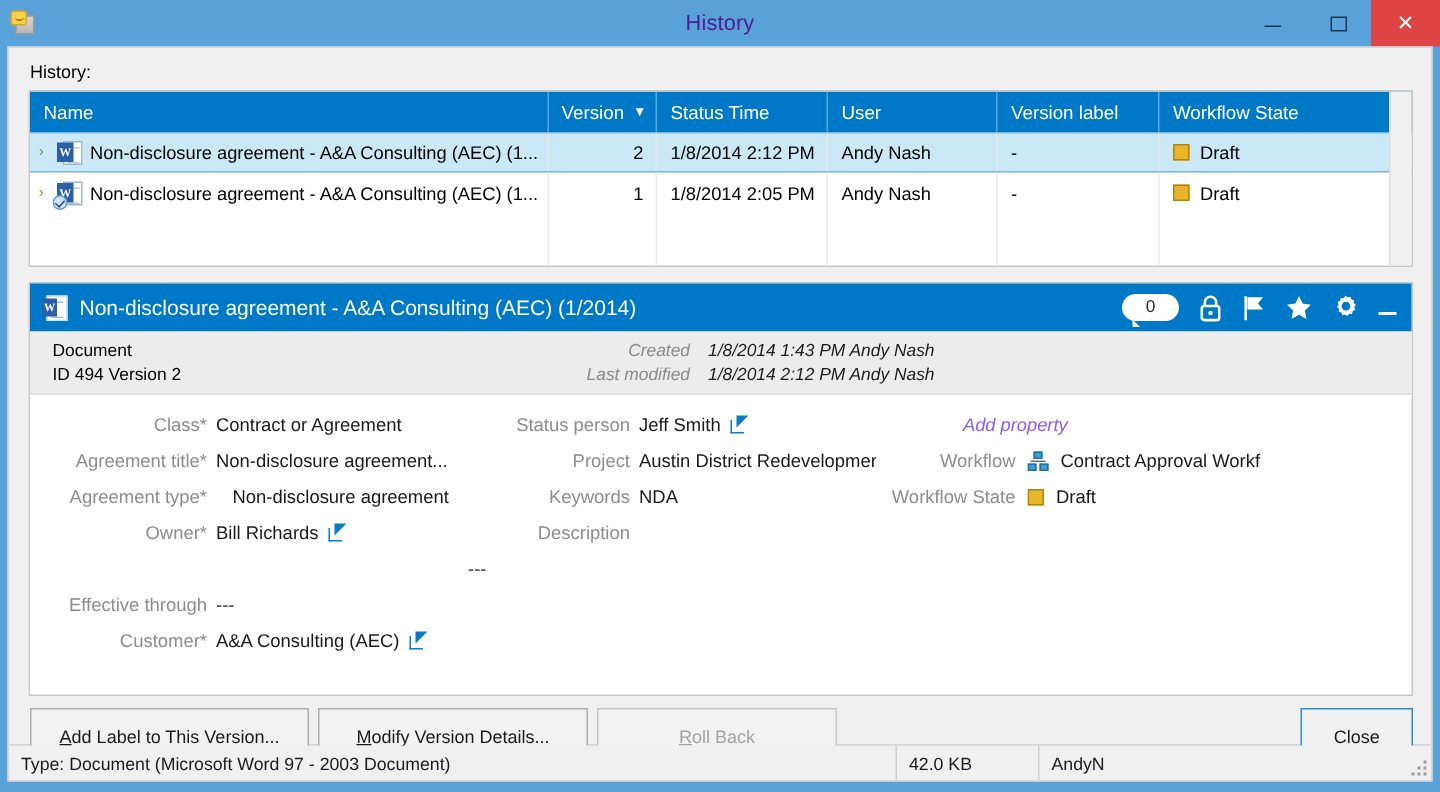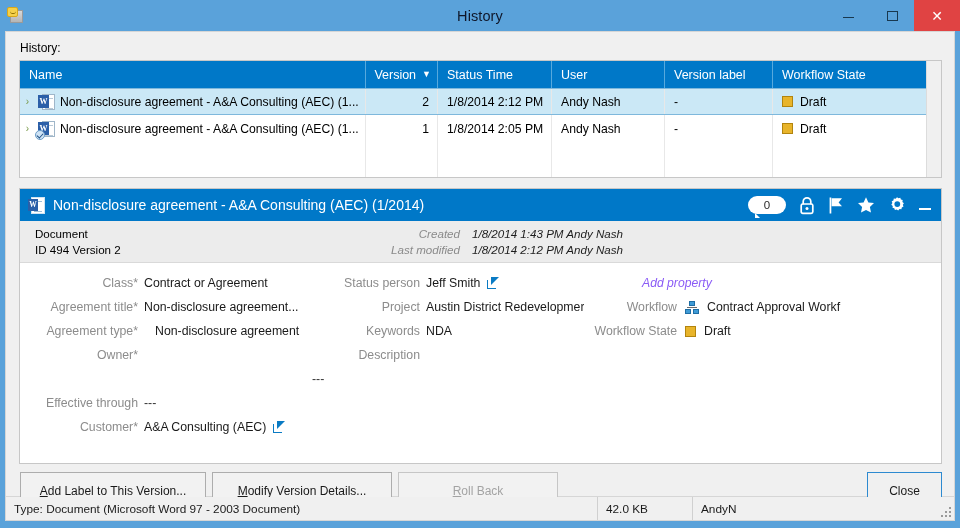--- a/index.html
+++ b/index.html
@@ -60,21 +60,21 @@
     left: 2px; top: 2px;
     width: 6px; height: 3px;
     border-bottom: 1px solid #8a6a00;
     border-radius: 0 0 4px 4px;
   }
   .window-title {
     position: absolute;
     left: 0; right: 0;
     text-align: center;
     font-size: 14.5px;
-    color: #0f172a;
+    color: #4c1d95;
     letter-spacing: .1px;
     pointer-events: none;
   }
   .winbtns {
     position: absolute;
     right: 0; top: 0;
     height: 31px;
     display: flex;
     align-items: stretch;
   }
@@ -699,20 +699,24 @@
         <div class="prow" style="left:0;top:36px">
           <span class="plabel" style="width:118px">Agreement title*</span>
           <span class="pvalue" style="margin-left:6px;width:190px">Non-disclosure agreement...</span>
         </div>
         <div class="prow" style="left:0;top:60px">
           <span class="plabel" style="width:118px">Agreement type*</span>
           <span class="pvalue" style="margin-left:17px;width:190px">Non-disclosure agreement</span>
         </div>
         <div class="prow" style="left:0;top:84px">
           <span class="plabel" style="width:118px">Owner*</span>
+          <span class="pvalue" style="margin-left:6px;width:190px">
+            <span>Bill Richards</span>
+            <span class="extlink"></span>
+          </span>
         </div>
         <div class="prow" style="left:0;top:132px">
           <span class="plabel" style="width:118px">Effective through</span>
           <span class="pvalue dashes" style="margin-left:6px;width:190px">---</span>
         </div>
         <div class="prow" style="left:0;top:156px">
           <span class="plabel" style="width:118px">Customer*</span>
           <span class="pvalue" style="margin-left:6px;width:200px">
             <span>A&amp;A Consulting (AEC)</span>
             <span class="extlink"></span>

